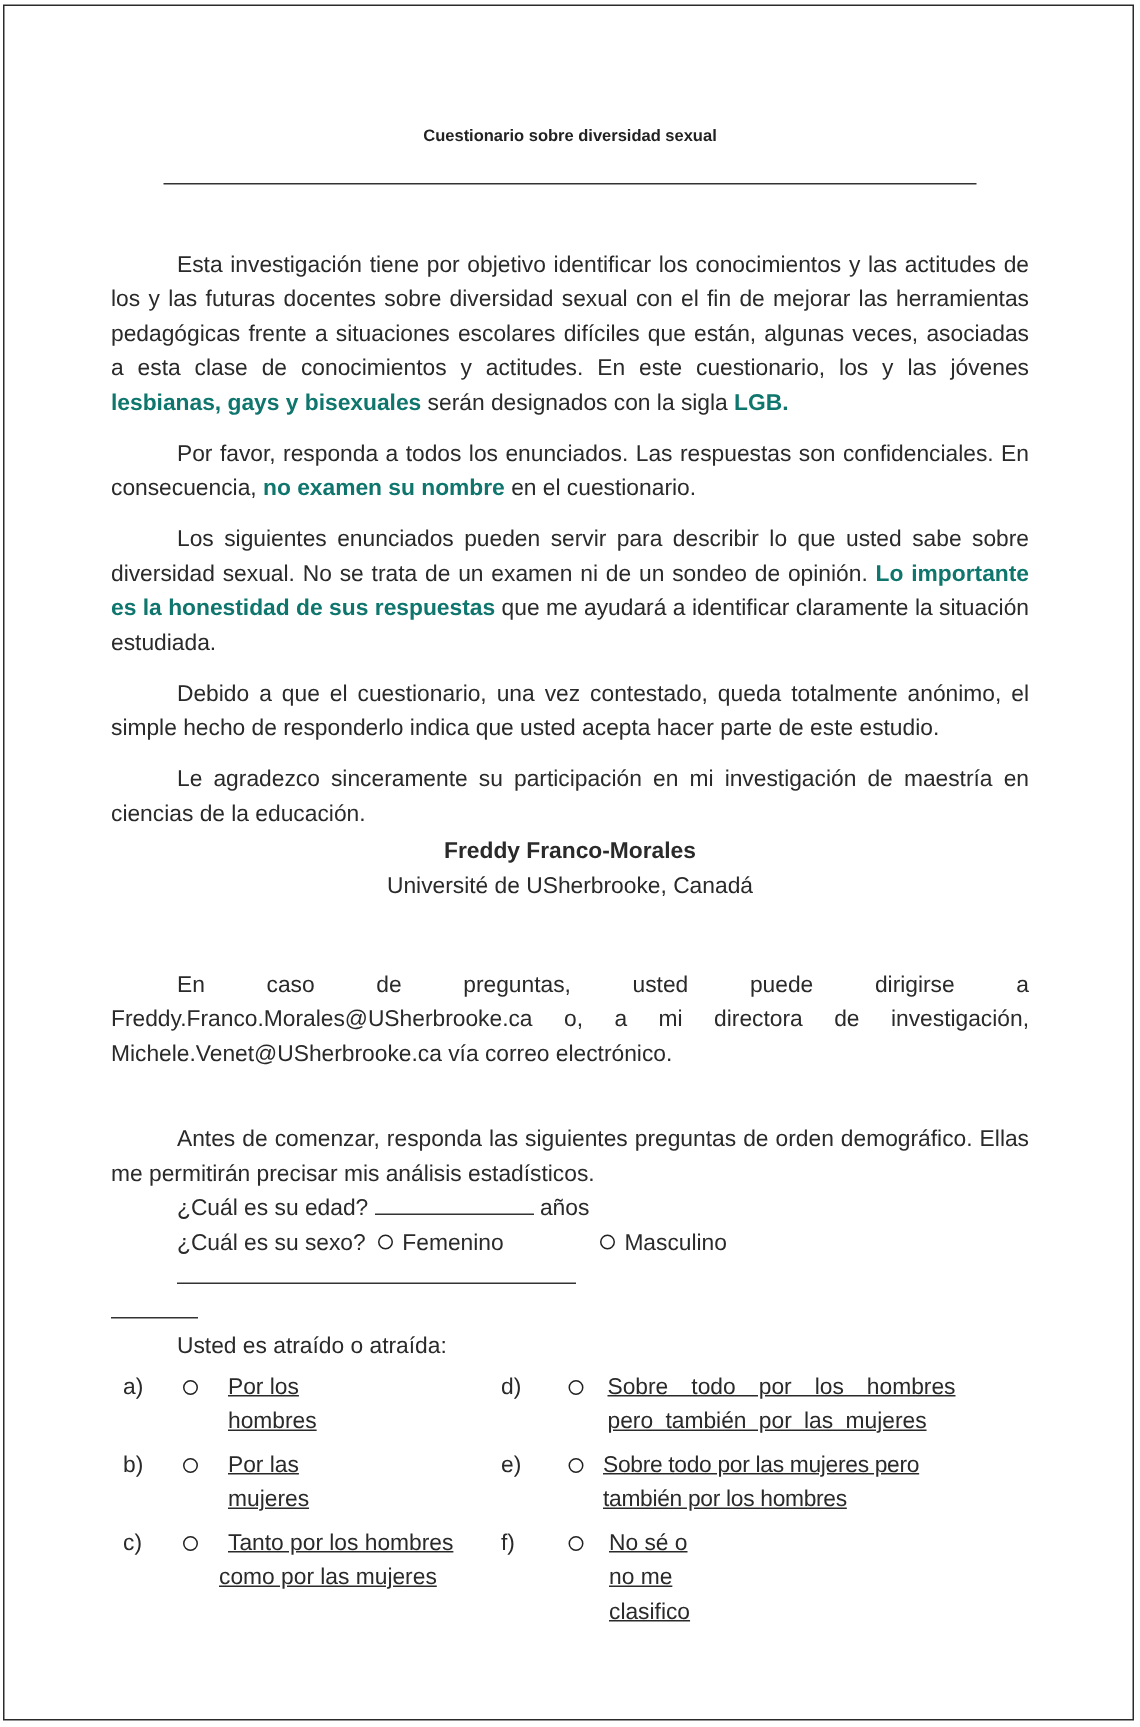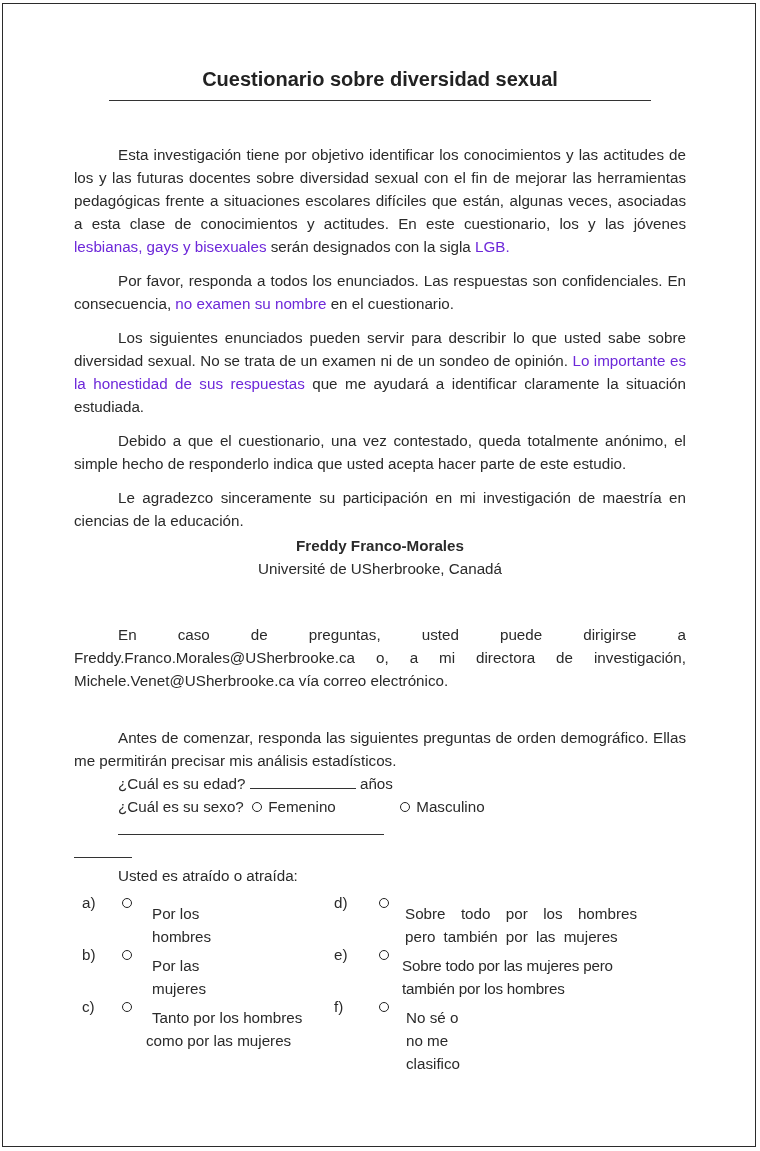--- a/index.html
+++ b/index.html
@@ -2,38 +2,38 @@
 <html><head>
 <meta charset="utf-8">
 <style>
   html, body { margin: 0; padding: 0; background: #ffffff; }
   body { width: 760px; height: 1151px; position: relative; overflow: hidden;
          font-family: "Liberation Sans", "DejaVu Sans", sans-serif; color: #2a2a2a; }
   .frame { position: absolute; left: 2px; top: 3px; width: 754px; height: 1144px;
            border: 1.5px solid #2b2b2b; box-sizing: border-box; }
   .content { position: absolute; left: 74px; top: 68px; width: 612px;
              font-size: 15.2px; line-height: 23px; }
-  .title { text-align: center; font-weight: bold; font-size: 20px; margin: 0; line-height: 22px; color:#222; }
+  .title { text-align: center; font-weight: bold; font-size: 11px; margin: 12px; line-height: 22px; color:#222; }
   .title-rule { width: 542px; margin: 2px auto 0 auto; border-bottom: 1px solid #333; height: 8px; }
   p { margin: 0; text-align: justify; }
   .indent { text-indent: 44px; }
   .gap-lg { margin-top: 42px; }
   .gap { margin-top: 11px; }
-  b { font-weight: normal; color:#6d28d9; }
+  b { font-weight: bold; color:#0f766e; }
   .sig { text-align: center; margin-top: 2px; }
   .sig-name { font-weight: bold; }
   .q-line { padding-left: 44px; white-space: nowrap; }
   .blank { display: inline-block; border-bottom: 1px solid #333; vertical-align: baseline; height: 14px; }
   .radio { display: inline-block; width: 10px; height: 10px; border: 1.6px solid #222; border-radius: 50%;
            vertical-align: middle; margin-right: 6px; position: relative; top: -1px; box-sizing: border-box; }
   .options { position: relative; margin-top: 4px; height: 150px; }
   .opt { position: absolute; }
   .opt .letter { position: absolute; left: 0; top: 0; }
   .opt .radio { position: absolute; left: 40px; top: 7px; margin: 0; }
-  .opt .label { position: absolute; left: 66px; top: 11px; line-height: 23px; }
+  .opt .label { position: absolute; left: 66px; top: 0; line-height: 23px; text-decoration: underline; }
 </style>
 </head>
 <body>
 
 <div class="frame"></div>
 
 <div class="content">
   <h1 class="title">Cuestionario sobre diversidad sexual</h1>
   <div class="title-rule"></div>
 

